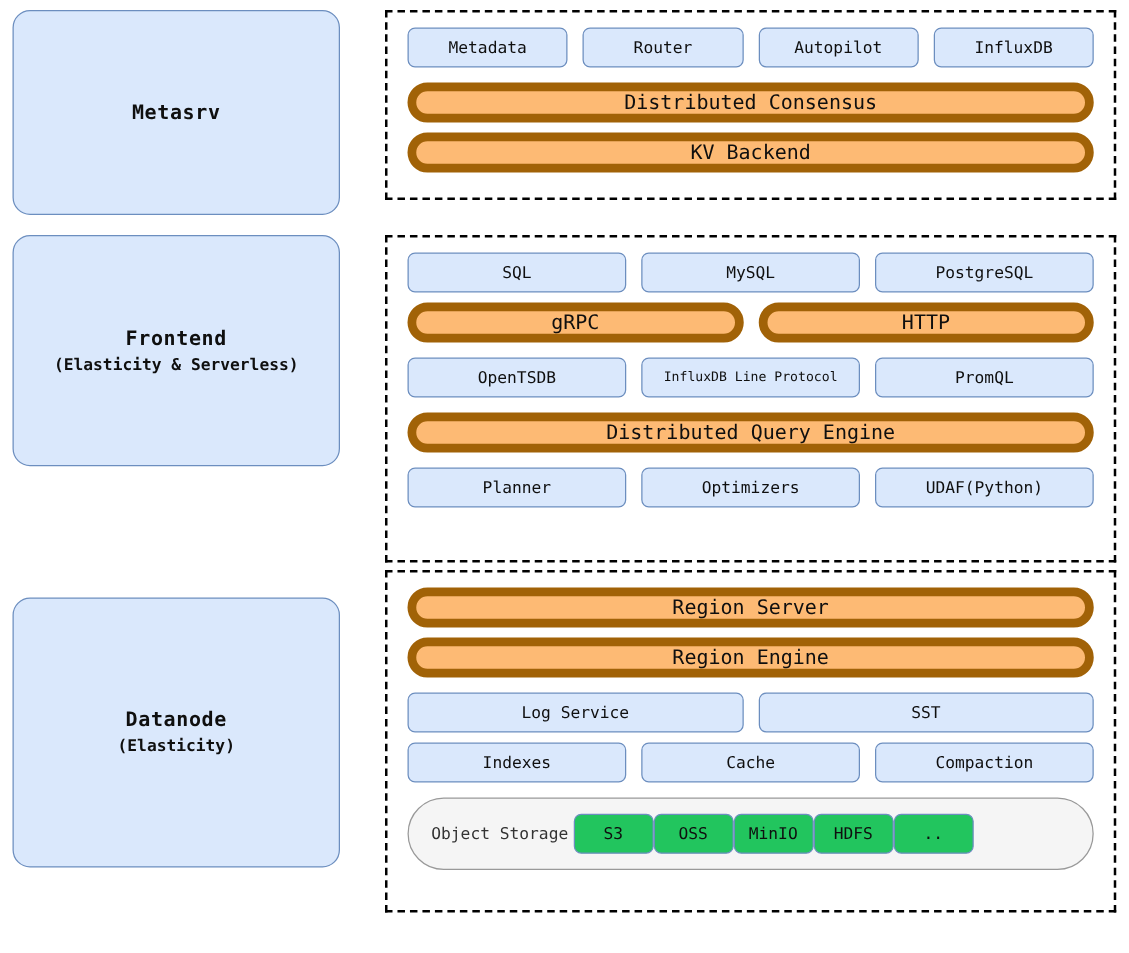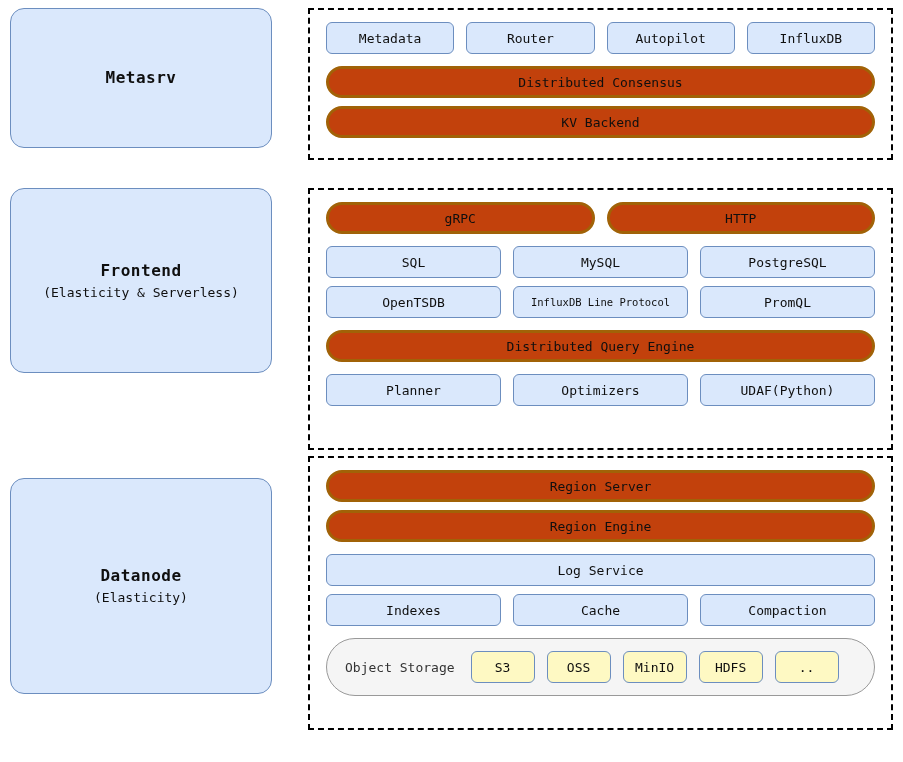--- a/index.html
+++ b/index.html
@@ -38,26 +38,26 @@
     text-align: center;
   }
   .role-title {
     font-size: 16px;
     font-weight: bold;
     letter-spacing: 0.5px;
     line-height: 1.35;
   }
   .role-sub {
     font-size: 13px;
-    font-weight: normal;
+    font-weight: bold;
     line-height: 1.35;
     margin-top: 2px;
   }
 
-  #panel-metasrv  { top: 8px;   height: 140px; text-align: center; }
+  #panel-metasrv  { top: 8px;   height: 164px; text-align: center; }
   #panel-frontend { top: 188px; height: 185px; }
   #panel-datanode { top: 478px; height: 216px; }
 
   
   .group {
     position: absolute;
     left: 308px;
     width: 585px;
     box-sizing: border-box;
     border: 2px dashed #000000;
@@ -95,38 +95,38 @@
   .box.small-text { font-size: 10.5px; }
 
   .pill {
     flex: 1 1 0;
     box-sizing: border-box;
     height: 32px;
     display: flex;
     align-items: center;
     justify-content: center;
     text-align: center;
-    font-size: 13px;
+    font-size: 16px;
     line-height: 1;
-    background: #c2410c;
-    border: 3px solid #a16207;
+    background: #fdba74;
+    border: 7px solid #a16207;
     border-radius: 999px;
     padding: 0 10px;
     white-space: nowrap;
   }
 
   
   .row.gap-after  { margin-bottom: 12px; }
 
   
   .storage {
     box-sizing: border-box;
     display: flex;
     align-items: center;
-    gap: 12px;
+    gap: 0;
     height: 58px;
     padding: 0 18px;
     background: #f5f5f5;
     border: 1px solid #999999;
     border-radius: 29px;
     margin-top: 12px;
   }
   .storage-label {
     font-size: 13px;
     color: #333333;
@@ -136,21 +136,21 @@
   .storage-chip {
     box-sizing: border-box;
     flex: 1 1 0;
     max-width: 64px;
     height: 32px;
     display: flex;
     align-items: center;
     justify-content: center;
     font-size: 13px;
     line-height: 1;
-    background: #fef9c3;
+    background: #22c55e;
     border: 1px solid #6c8ebf;
     border-radius: 6px;
     white-space: nowrap;
   }
 </style>
 </head>
 <body>
 
 <div class="diagram">
 
@@ -172,30 +172,30 @@
       <div class="pill">KV Backend</div>
     </div>
   </div>
 
   <div class="role-panel" id="panel-frontend">
     <div class="role-title">Frontend</div>
     <div class="role-sub">(Elasticity &amp; Serverless)</div>
   </div>
 
   <div class="group" id="group-frontend">
-    <div class="row gap-after">
-      <div class="pill">gRPC</div>
-      <div class="pill">HTTP</div>
-    </div>
     <div class="row">
       <div class="box">SQL</div>
       <div class="box">MySQL</div>
       <div class="box">PostgreSQL</div>
     </div>
     <div class="row gap-after">
+      <div class="pill">gRPC</div>
+      <div class="pill">HTTP</div>
+    </div>
+    <div class="row gap-after">
       <div class="box">OpenTSDB</div>
       <div class="box small-text">InfluxDB Line Protocol</div>
       <div class="box">PromQL</div>
     </div>
     <div class="row gap-after">
       <div class="pill">Distributed Query Engine</div>
     </div>
     <div class="row">
       <div class="box">Planner</div>
       <div class="box">Optimizers</div>
@@ -210,20 +210,21 @@
 
   <div class="group" id="group-datanode">
     <div class="row">
       <div class="pill">Region Server</div>
     </div>
     <div class="row gap-after">
       <div class="pill">Region Engine</div>
     </div>
     <div class="row">
       <div class="box">Log Service</div>
+      <div class="box">SST</div>
     </div>
     <div class="row">
       <div class="box">Indexes</div>
       <div class="box">Cache</div>
       <div class="box">Compaction</div>
     </div>
 
     <div class="storage">
       <div class="storage-label">Object Storage</div>
       <div class="storage-chip">S3</div>

